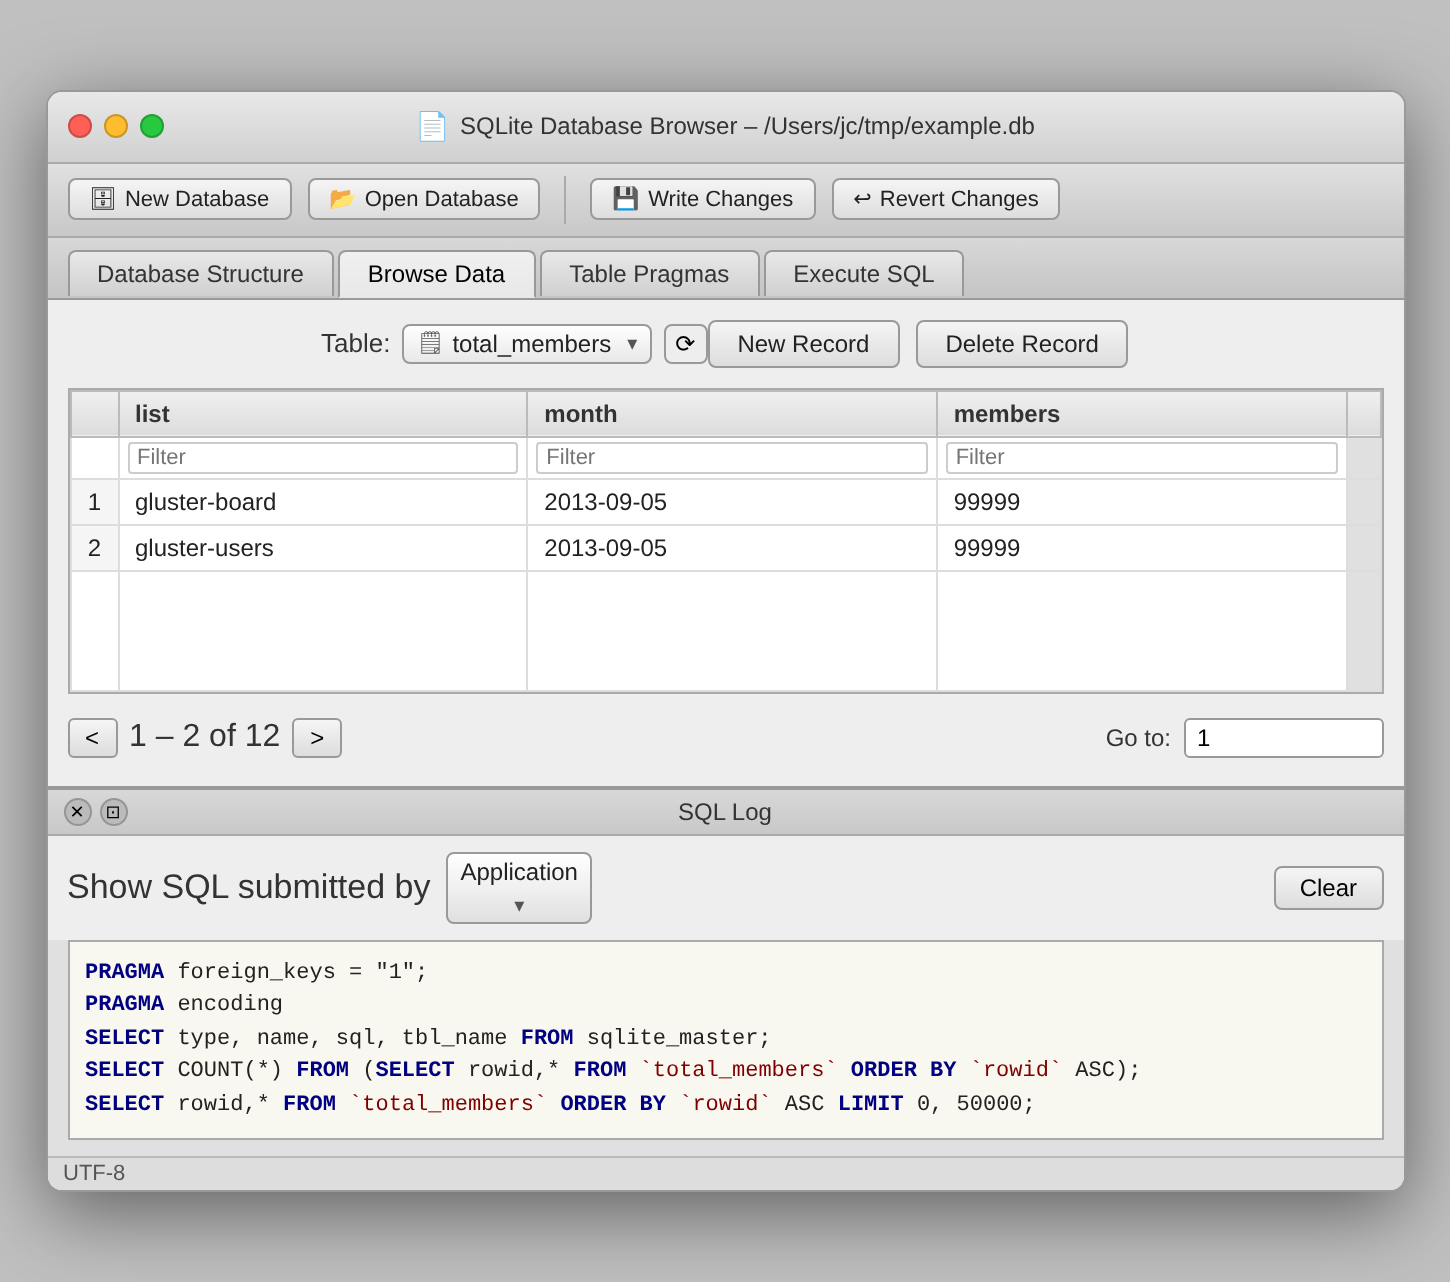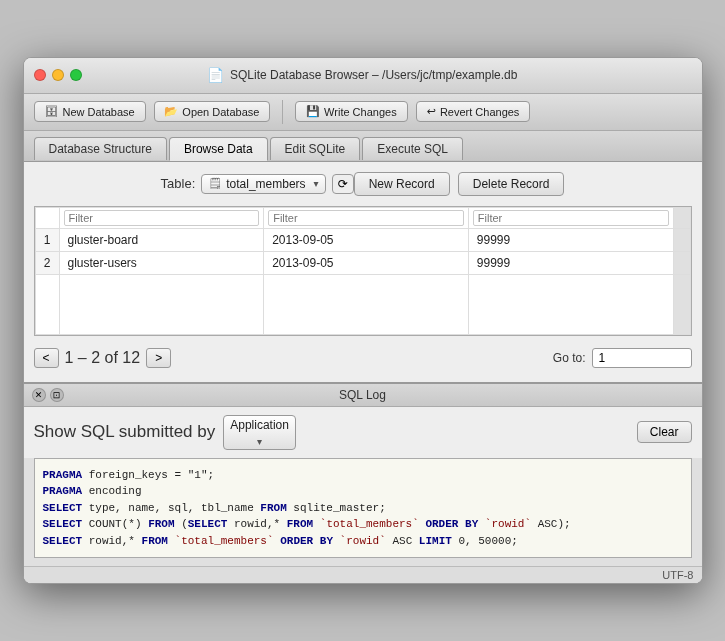--- a/index.html
+++ b/index.html
@@ -346,21 +346,21 @@
       font-family: "Courier New", Courier, monospace;
       font-size: 11px;
       color: #222;
       line-height: 1.5;
       min-height: 70px;
     }
     .sql-keyword { color: #000080; font-weight: bold; }
     .sql-identifier { color: #800000; }
     .status-bar {
       display: flex;
-      justify-content: flex-end;
+      justify-content: flex-start;
       padding: 2px 8px;
       font-size: 11px;
       color: #555;
       background: #ddd;
       border-top: 1px solid #bbb;
     }
   </style>
 </head>
 <body>
 
@@ -399,21 +399,21 @@
   </div>
 
   <div class="tabbar">
     <div class="tab">
       <span>Database Structure</span>
     </div>
     <div class="tab active">
       <span>Browse Data</span>
     </div>
     <div class="tab">
-      <span>Edit SQLite</span>
+      <span>Table Pragmas</span>
     </div>
     <div class="tab">
       <span>Execute SQL</span>
     </div>
   </div>
 
   <div class="main-content">
 
     <div class="table-row">
       <div class="table-selector">
@@ -431,20 +431,27 @@
         </button>
         <button class="action-btn">
           <span>Delete Record</span>
         </button>
       </div>
     </div>
 
     <div class="data-table-wrapper">
       <table class="data-table">
         <thead>
+          <tr>
+            <th style="width:24px;"></th>
+            <th>list</th>
+            <th>month</th>
+            <th>members</th>
+            <th class="scrollbar-col"></th>
+          </tr>
           <tr class="filter-row">
             <td></td>
             <td>
               <input class="filter-input" type="text" placeholder="Filter" style="">
             </td>
             <td>
               <input class="filter-input" type="text" placeholder="Filter" style="">
             </td>
             <td>
               <input class="filter-input" type="text" placeholder="Filter" style="">

